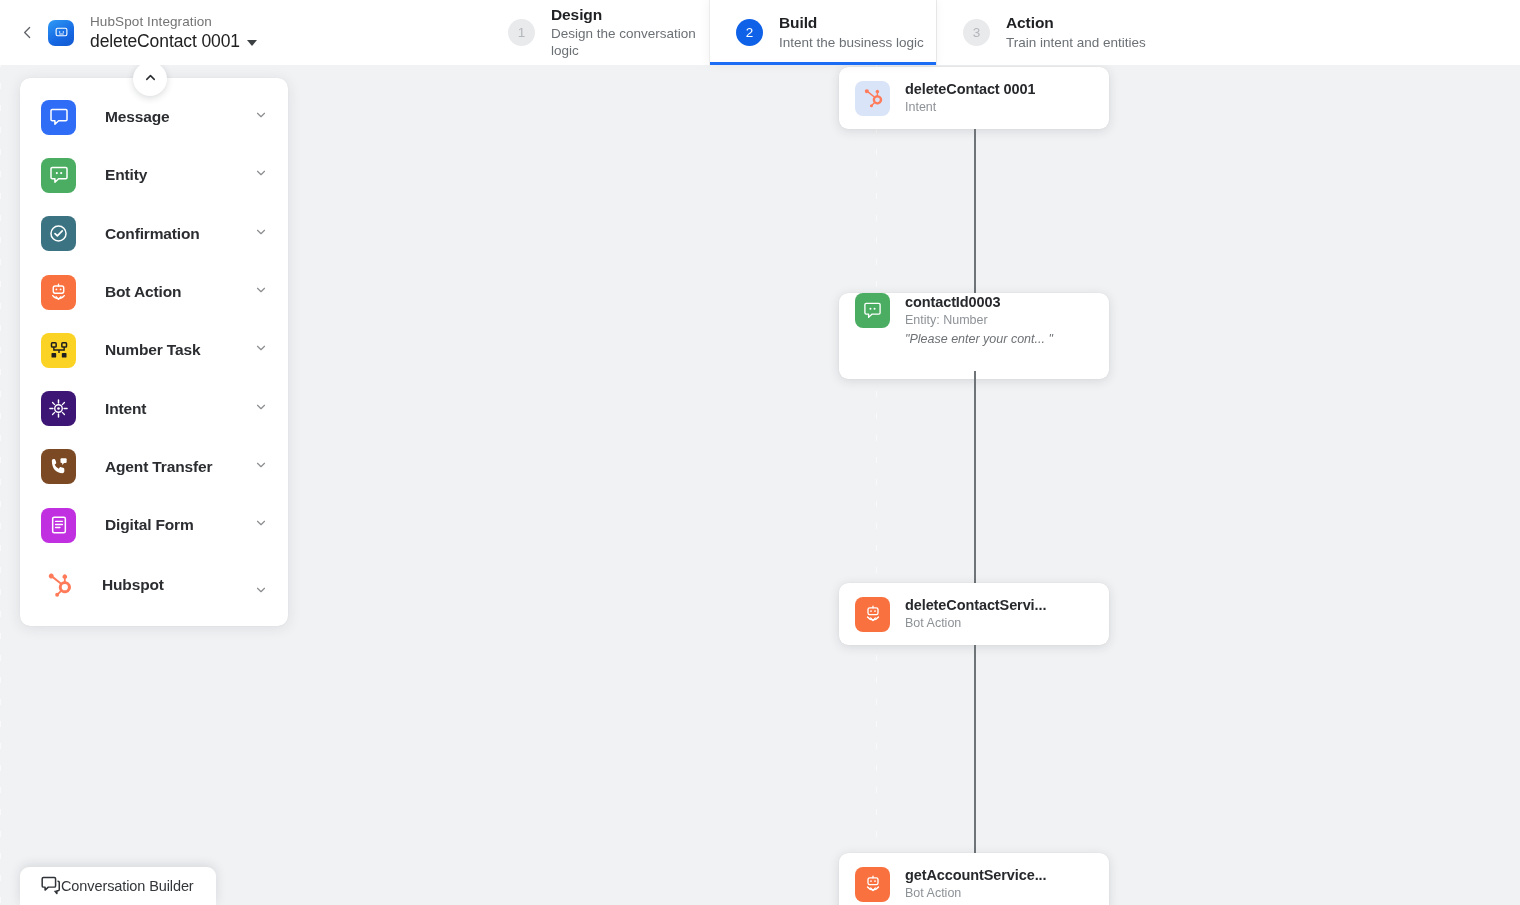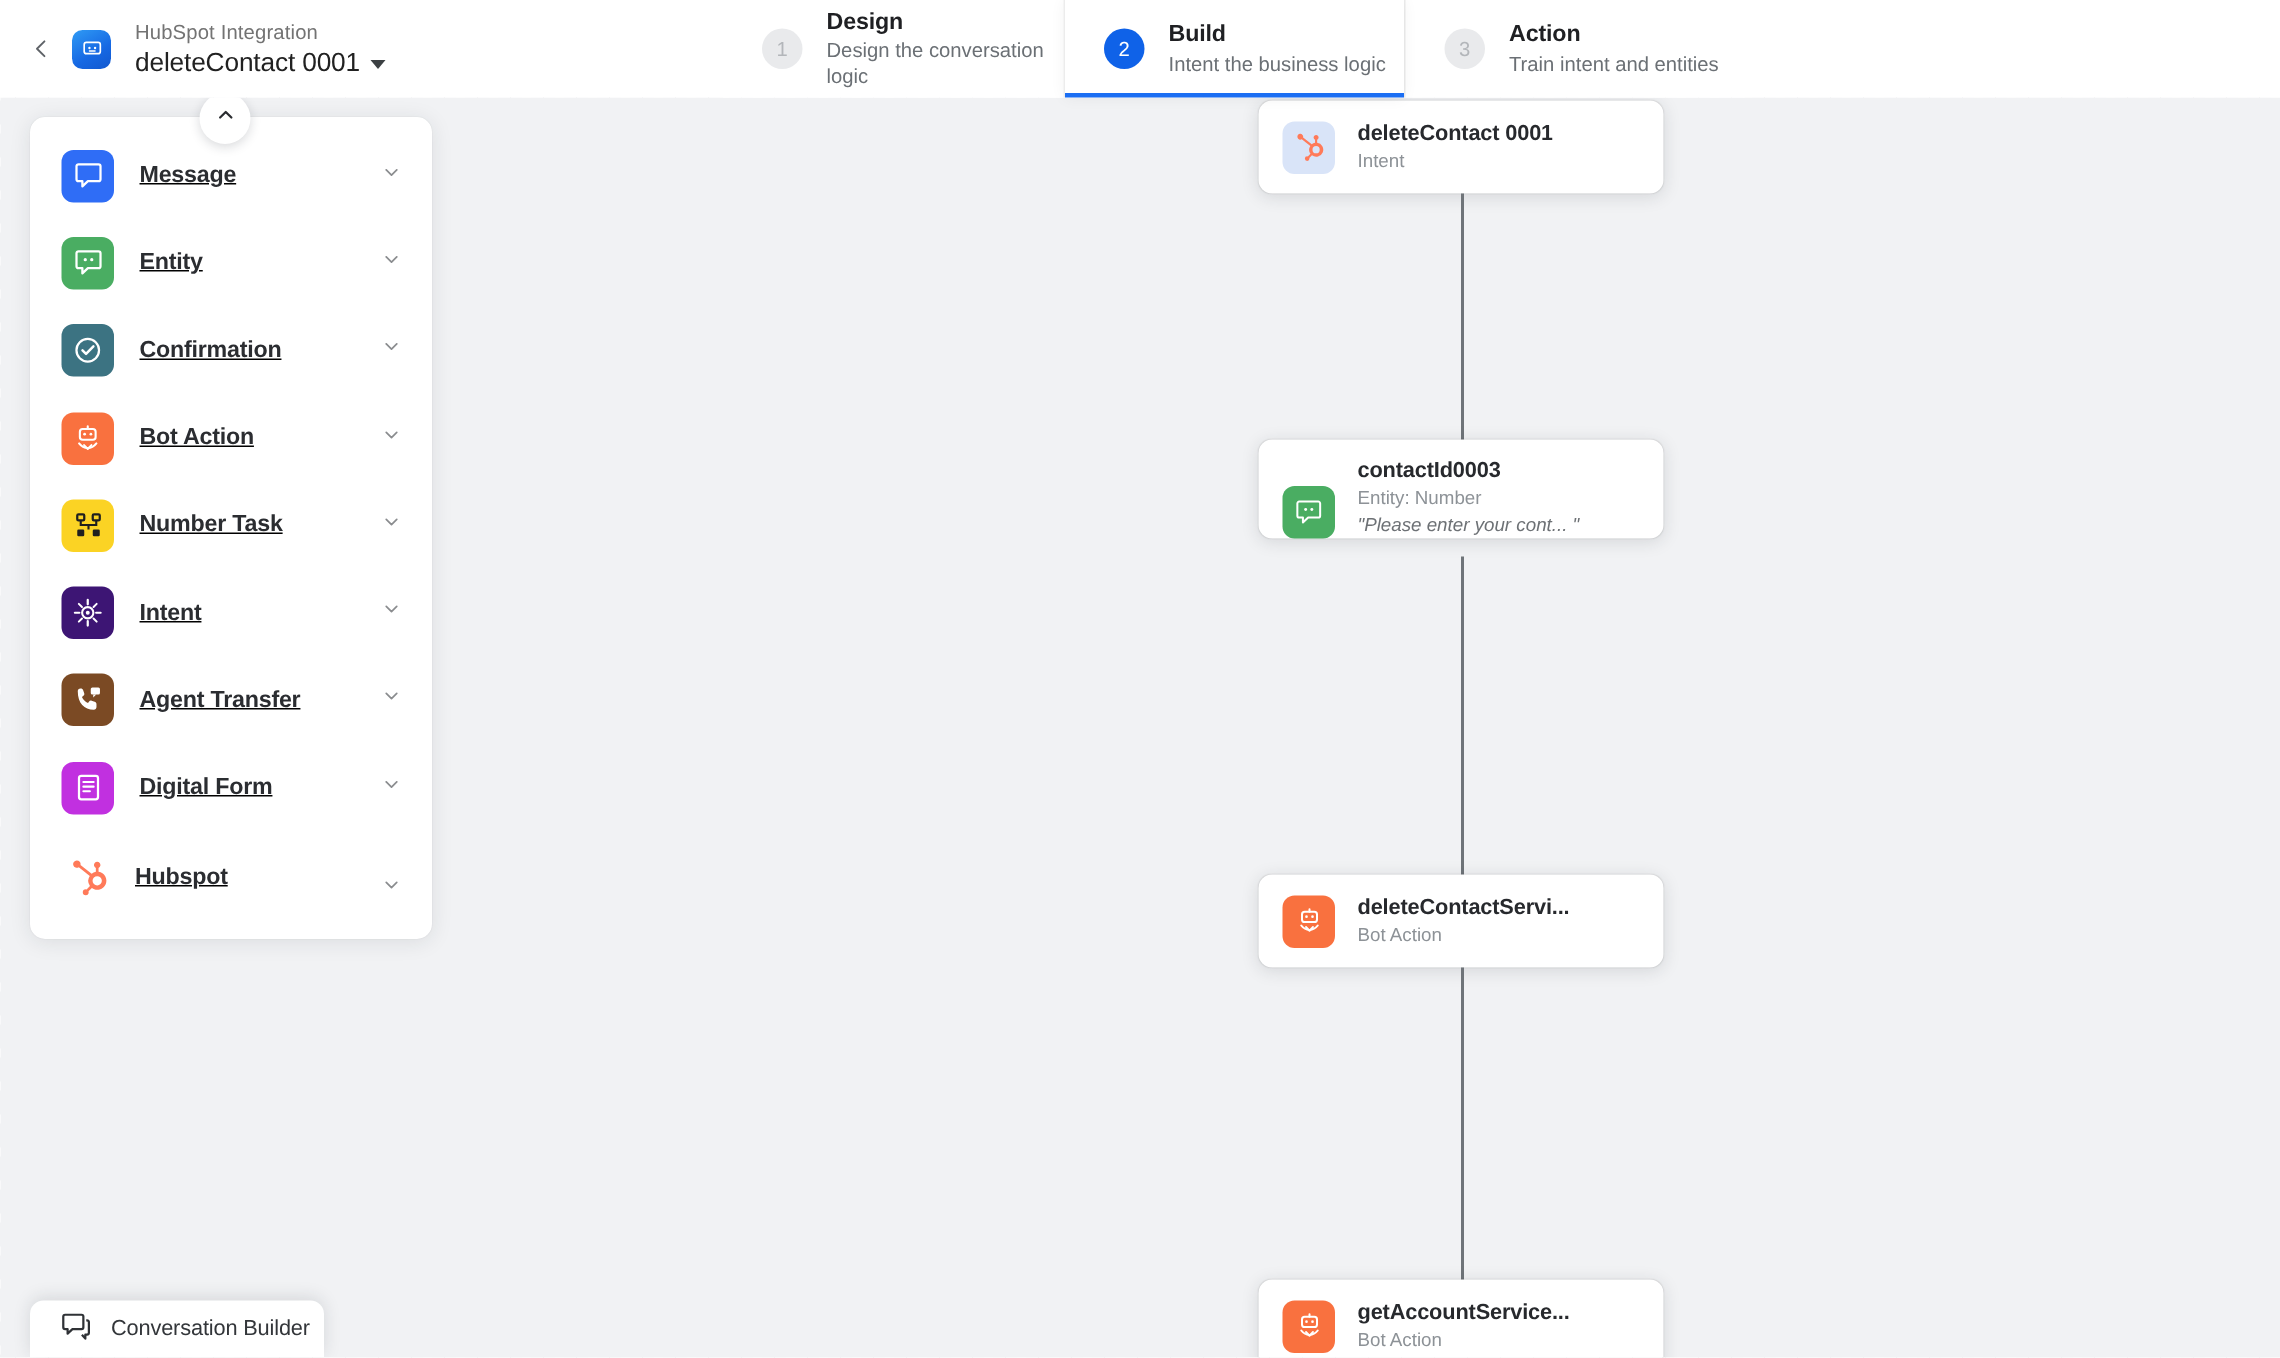--- a/index.html
+++ b/index.html
@@ -188,22 +188,21 @@
     cursor: pointer;
     z-index: 31;
   }
 
   .p-item {
     height: 58.3px;
     display: flex;
     align-items: center;
     padding: 0 20px 0 21px;
     cursor: pointer;
-    gap: 0;
-    text-decoration: underline;
+    gap: 12px;
   }
   .p-icon {
     width: 35px; height: 35px;
     border-radius: 8px;
     display: flex; align-items: center; justify-content: center;
     flex: 0 0 auto;
   }
   .p-icon.plain { background: transparent !important; border-radius: 0; }
   .p-label {
     flex: 1 1 auto;
@@ -279,21 +278,20 @@
     left: 20px;
     bottom: 0;
     width: 196px;
     height: 38px;
     background: #ffffff;
     border-radius: 9px 9px 0 0;
     box-shadow: 0 -2px 11px rgba(30,35,45,0.13);
     display: flex;
     align-items: center;
     padding-left: 20px;
-    gap: 13px;
     cursor: pointer;
     z-index: 35;
   }
   .bottom-tab-label { font-size: 14.5px; color: #33363a; letter-spacing: -0.1px; }
 </style>
 </head>
 <body>
 
 <div id="app">
 
@@ -309,21 +307,21 @@
         </div>
         <div class="node-text">
           <div class="node-title">deleteContact 0001</div>
           <div class="node-sub">Intent</div>
         </div>
       </div>
 
       <div class="conn" style="left:974px; top:64px; height:196px;"></div>
       <div class="arrow-head" style="left:969px; top:258px;"></div>
 
-      <div class="node" style="left:839px; top:228px; height:66px; align-items:flex-end;">
+      <div class="node" style="left:839px; top:228px; height:86px; align-items:flex-start;">
         <div class="node-icon" style="background:#4aad62;">
           <svg width="19" height="19" viewBox="0 0 24 24">
             <path d="M20 3H4a1.6 1.6 0 0 0-1.6 1.6v10.3A1.6 1.6 0 0 0 4 16.5h3.1v4.2l4.4-4.2H20a1.6 1.6 0 0 0 1.6-1.6V4.6A1.6 1.6 0 0 0 20 3z" fill="none" stroke="#ffffff" stroke-width="1.7" stroke-linejoin="round"></path>
             <circle cx="9.4" cy="9.7" r="1.25" fill="#ffffff"></circle>
             <circle cx="14.6" cy="9.7" r="1.25" fill="#ffffff"></circle>
           </svg>
         </div>
         <div class="node-text">
           <div class="node-title">contactId0003</div>
           <div class="node-sub">Entity: Number</div>

